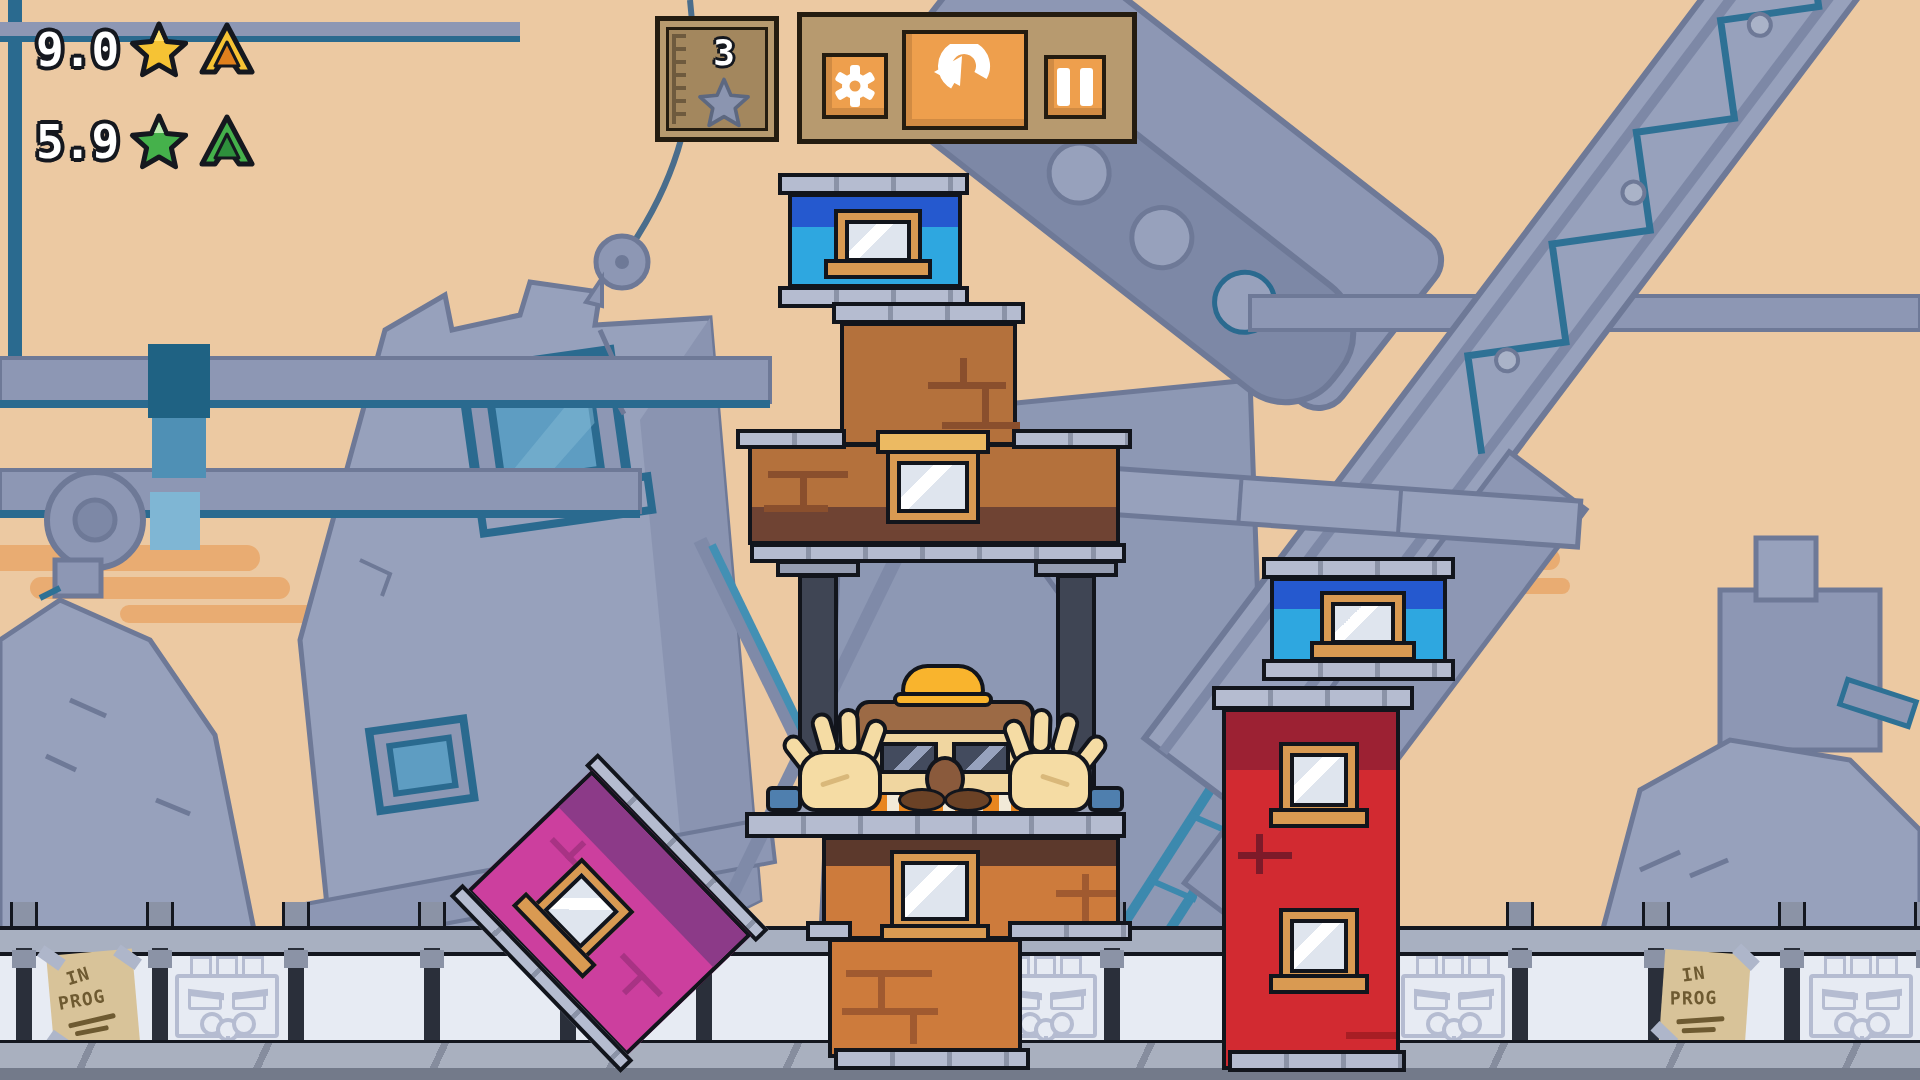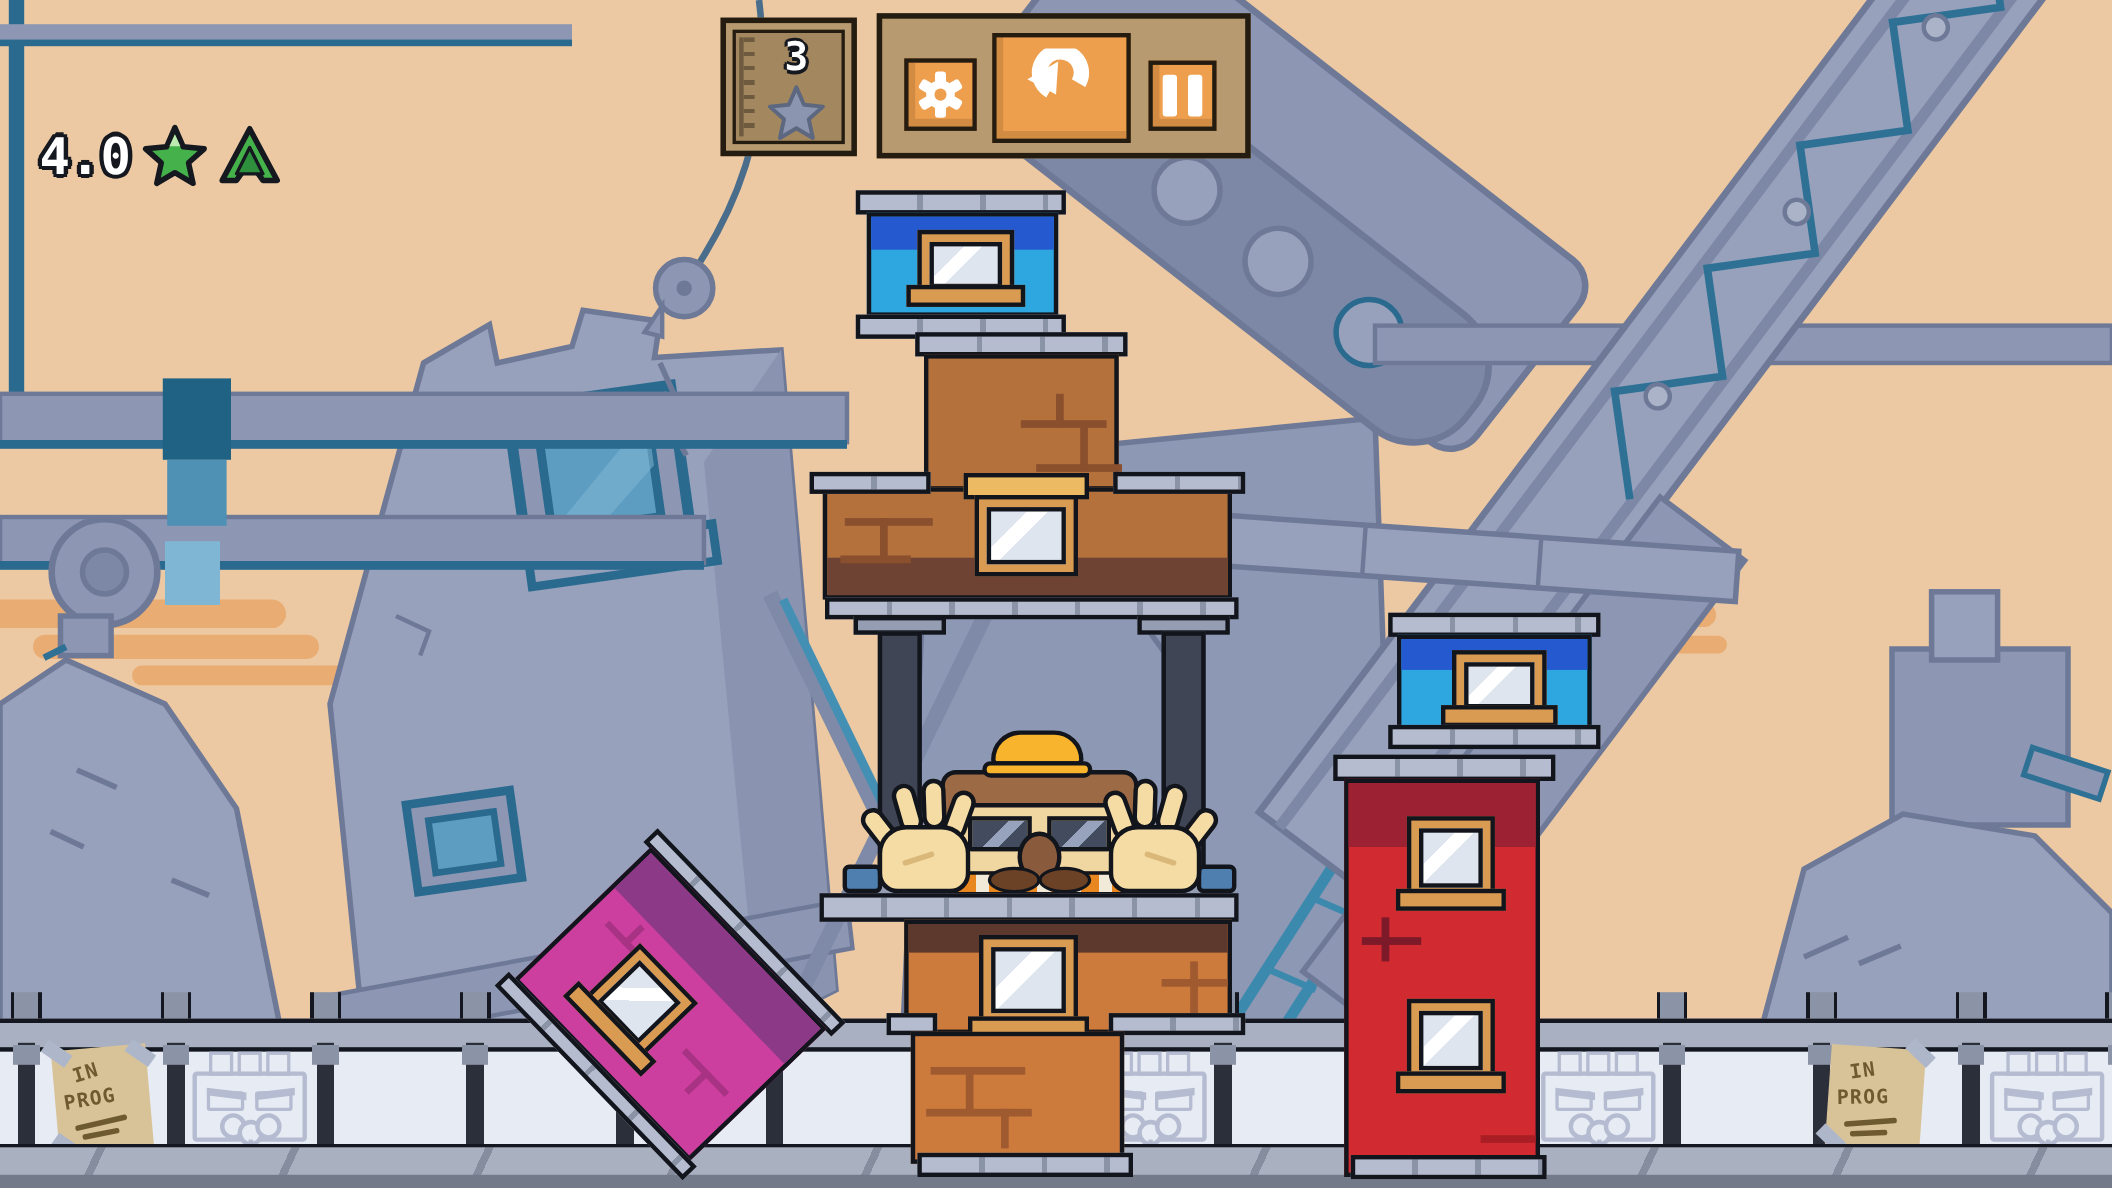--- a/index.html
+++ b/index.html
@@ -438,23 +438,34 @@
     <div class="win" style="left:53px;top:196px;width:80px;height:76px;">
         <div class="glass"></div>
       </div>
     <div class="sill" style="left:43px;top:262px;width:100px;"></div>
     <div class="brick2" style="left:12px;top:140px;width:54px;height:7px;background:#7d1a29;"></div>
     <div class="brick2" style="left:30px;top:122px;width:7px;height:40px;background:#7d1a29;"></div>
     <div class="brick2" style="left:120px;top:320px;width:50px;height:7px;background:#a81e24;"></div>
   </div>
   <div class="cap" style="left:1228px;top:1050px;width:178px;height:22px;z-index:5;"></div>
 
+  <div class="abs hud" style="left:36px;top:18px;display:flex;align-items:center;gap:8px;">
+    <span class="stat-value">9.0</span>
+    <svg width="64" height="64" viewBox="0 0 64 64">
+      <polygon points="32,6 39.6,23.5 58.6,25.3 44.4,38 48.5,56.7 32,47 15.5,56.7 19.6,38 5.4,25.3 24.4,23.5" fill="#f6c334" stroke="#15181f" stroke-width="5" stroke-linejoin="round"></polygon>
+      <polygon points="32,12 37,23 27,23" fill="#ffe06e"></polygon>
+    </svg>
+    <svg width="56" height="56" viewBox="0 0 56 56">
+      <polygon points="28,3 53,50 40,50 28,33 16,50 3,50" fill="#f6c334" stroke="#15181f" stroke-width="5" stroke-linejoin="round"></polygon>
+      <polygon points="28,20 40,44 16,44" fill="#e0801d" stroke="#15181f" stroke-width="3" stroke-linejoin="round"></polygon>
+    </svg>
+  </div>
 
   <div class="abs hud" style="left:36px;top:110px;display:flex;align-items:center;gap:8px;">
-    <span class="stat-value">4.0</span>
+    <span class="stat-value">5.9</span>
     <svg width="64" height="64" viewBox="0 0 64 64">
       <polygon points="32,6 39.6,23.5 58.6,25.3 44.4,38 48.5,56.7 32,47 15.5,56.7 19.6,38 5.4,25.3 24.4,23.5" fill="#45b14b" stroke="#15181f" stroke-width="5" stroke-linejoin="round"></polygon>
       <polygon points="32,12 37,23 27,23" fill="#bdeab0"></polygon>
     </svg>
     <svg width="56" height="56" viewBox="0 0 56 56">
       <polygon points="28,3 53,50 40,50 28,33 16,50 3,50" fill="#45b14b" stroke="#15181f" stroke-width="5" stroke-linejoin="round"></polygon>
       <polygon points="28,20 40,44 16,44" fill="#2e8f3c" stroke="#15181f" stroke-width="3" stroke-linejoin="round"></polygon>
     </svg>
   </div>
 

